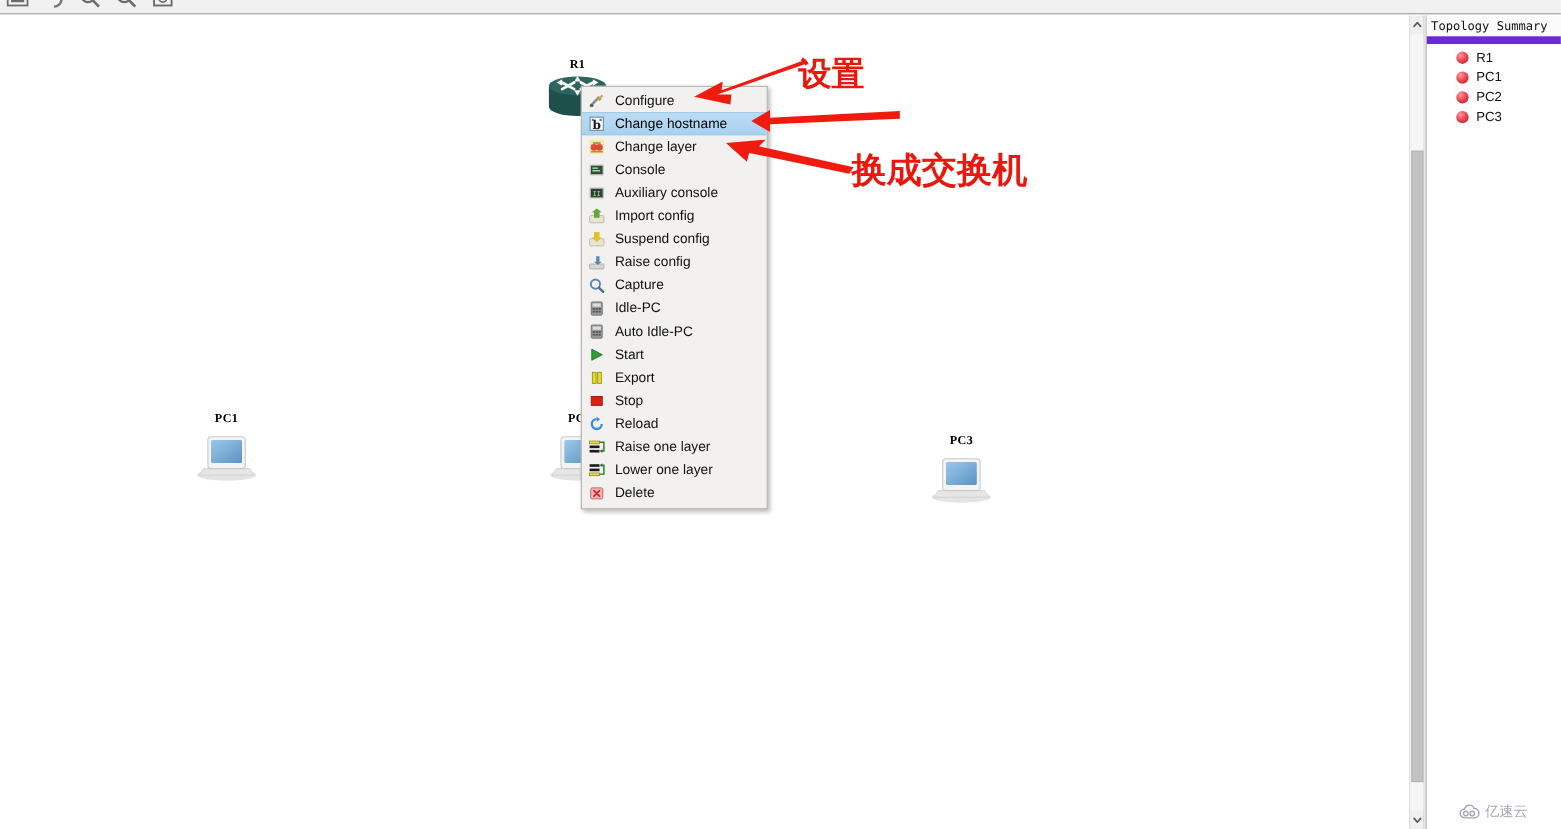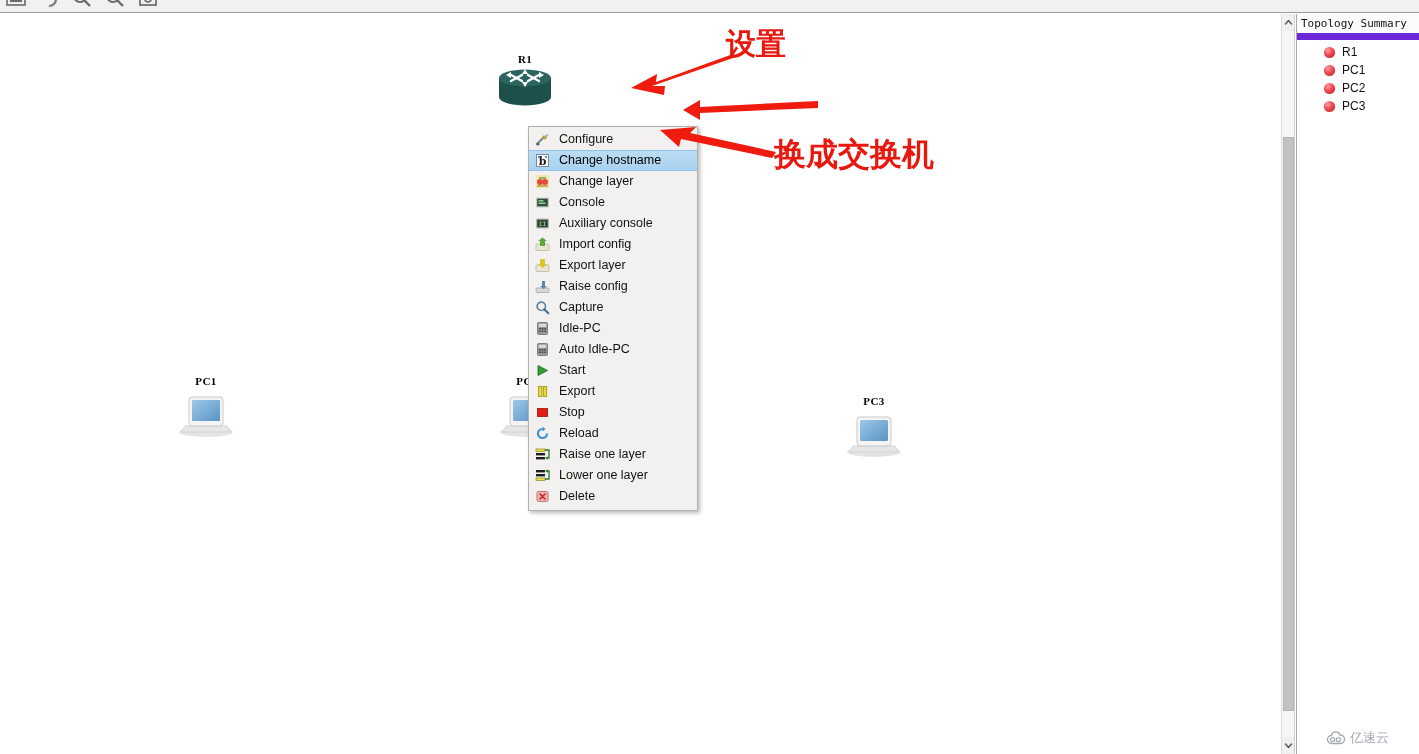--- a/index.html
+++ b/index.html
@@ -58,21 +58,20 @@
   
   .ctx-menu {
     position: absolute;
     left: 528px; top: 78px;
     width: 170px;
     background: #f2f1f0;
     border: 1px solid #b4b2af;
     box-shadow: 2px 2px 4px rgba(0,0,0,0.28);
     padding: 2px 0 3px 0;
     z-index: 40;
-    margin-top: 48px;
   }
   .ctx-item {
     display: flex; align-items: center;
     height: 21px;
     padding-left: 3px;
     font-size: 12.5px;
     color: #111;
     white-space: nowrap;
   }
   .ctx-item.sel {
@@ -346,21 +345,21 @@
         <span class="ctx-label">Import config</span>
       </div>
 
       <div class="ctx-item">
         <span class="ctx-ico">
           <svg width="15" height="15" viewBox="0 0 15 15">
             <rect x="1" y="7" width="13" height="6.5" rx="1" fill="#e9e4d4" stroke="#bdb69e" stroke-width="0.8"></rect>
             <path d="M5 1 L5 6 L3 6 L7.5 10 L12 6 L10 6 L10 1 Z" fill="#e0c32c"></path>
           </svg>
         </span>
-        <span class="ctx-label">Export layer</span>
+        <span class="ctx-label">Suspend config</span>
       </div>
 
       <div class="ctx-item">
         <span class="ctx-ico">
           <svg width="15" height="15" viewBox="0 0 15 15">
             <rect x="1" y="9" width="13" height="4.5" rx="1" fill="#d8d8d8" stroke="#a9a9a9" stroke-width="0.8"></rect>
             <path d="M7 2 L7 7 L5 7 L8.5 10 L12 7 L10 7 L10 2 Z" fill="#5b89b5"></path>
           </svg>
         </span>
         <span class="ctx-label">Raise config</span>
@@ -493,21 +492,21 @@
     <g fill="#ee1b0e">
 
       <path d="M733 58 L652 86 L665 86 L664 95 L631 88 L657 74 L656 82 L733 54 Z"></path>
 
       <path d="M818 101 L700 107 L700 100 L683 110 L700 120 L700 113 L818 108 Z"></path>
 
       <path d="M776 152 L690 133 L696 127 L660 130 L679 147 L681 139 L772 158 Z"></path>
     </g>
   </svg>
 
-  <div class="anno" style="left:726px; top:24px; font-size:30px;">设置</div>
+  <div class="anno" style="left:726px; top:47px; font-size:30px;">设置</div>
   <div class="anno" style="left:774px; top:133px; font-size:32px;text-align:right;">换成交换机</div>
 
   <div class="vscroll">
     <div class="vs-arrow up">
       <svg width="9" height="9" viewBox="0 0 9 9">
         <path d="M1.5 6 L4.5 2.6 L7.5 6" fill="none" stroke="#5c5c5c" stroke-width="1.5" stroke-linecap="round" stroke-linejoin="round"></path>
       </svg>
     </div>
     <div class="vs-track">
       <div class="vs-thumb"></div>

